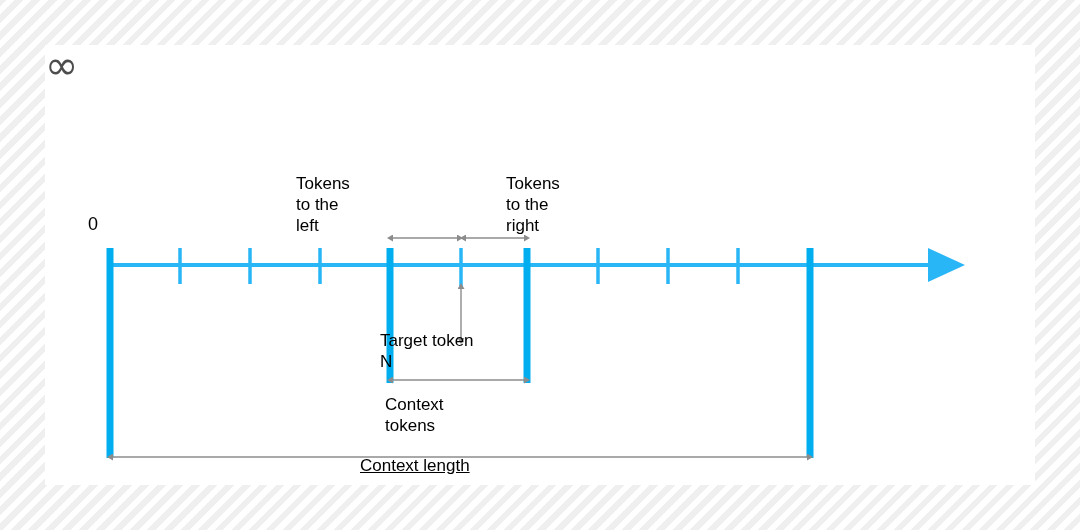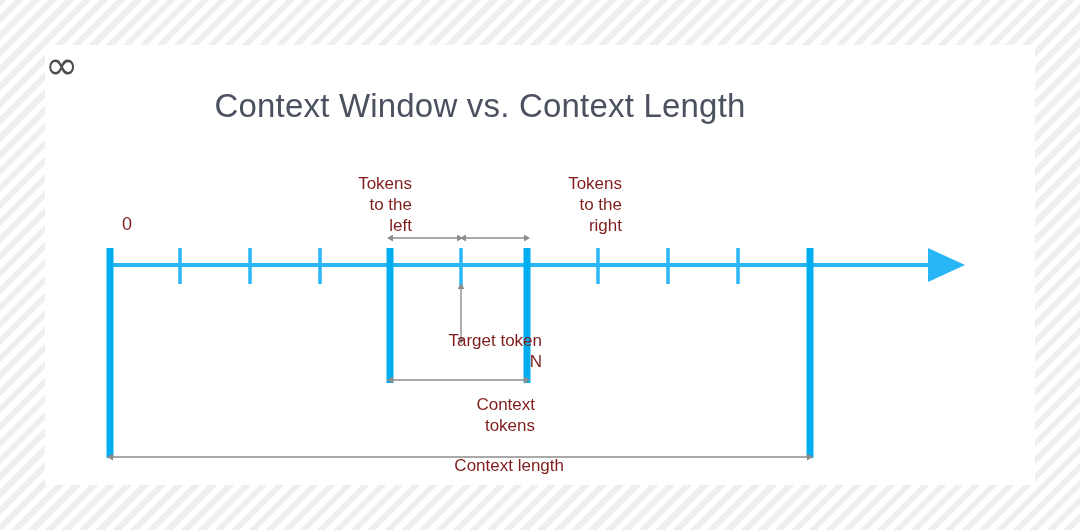--- a/index.html
+++ b/index.html
@@ -56,34 +56,34 @@
     position: absolute;
     left: 0;
     top: 0;
     width: 1080px;
     height: 530px;
   }
 
   
   .lbl {
     position: absolute;
-    color: #7f1d1d;
+    color: #000000;
     font-size: 17px;
     line-height: 21px;
-    text-align: right;
+    text-align: left;
     white-space: pre-line;
   }
 
   #lbl-zero     { left: 88px;  top: 214px; width: 44px; font-size: 18px; }
   #lbl-left     { left: 296px; top: 173px; width: 116px; }
   #lbl-right    { left: 506px; top: 173px; width: 116px; }
   #lbl-number   { left: 808px; top: 205px; width: 134px; }
   #lbl-target   { left: 380px; top: 340px; width: 162px; }
   #lbl-ctxwin   { left: 385px; top: 394px; width: 150px; }
-  #lbl-ctxlen   { left: 360px; top: 455px; width: 204px; }
+  #lbl-ctxlen   { left: 360px; top: 455px; width: 204px; text-decoration: underline; }
   #lbl-infinity {
     left: 925px; top: 276px; width: 56px;
     font-size: 40px; line-height: 40px;
     color: #4d4d4d;
     font-family: "DejaVu Sans", sans-serif;
   }
 
   
   #watermark {
     position: absolute;
@@ -102,21 +102,20 @@
     font-family: "DejaVu Sans", sans-serif;
   }
 </style>
 </head>
 <body>
 
 <div id="stage">
 
   <div id="card">
 
-    <div id="title">Context Window vs. Context Length</div>
 
     <svg id="diagram" viewBox="0 0 1080 530" xmlns="http://www.w3.org/2000/svg" style="left:-45px; top:-45px;">
 
       <defs>
         <marker id="ahL" markerWidth="7" markerHeight="7" refX="6" refY="3.5" orient="auto" markerUnits="userSpaceOnUse">
           <path d="M6,0 L0,3.5 L6,7 z" fill="#8c8c8c"></path>
         </marker>
         <marker id="ahR" markerWidth="7" markerHeight="7" refX="1" refY="3.5" orient="auto" markerUnits="userSpaceOnUse">
           <path d="M1,0 L7,3.5 L1,7 z" fill="#8c8c8c"></path>
         </marker>

